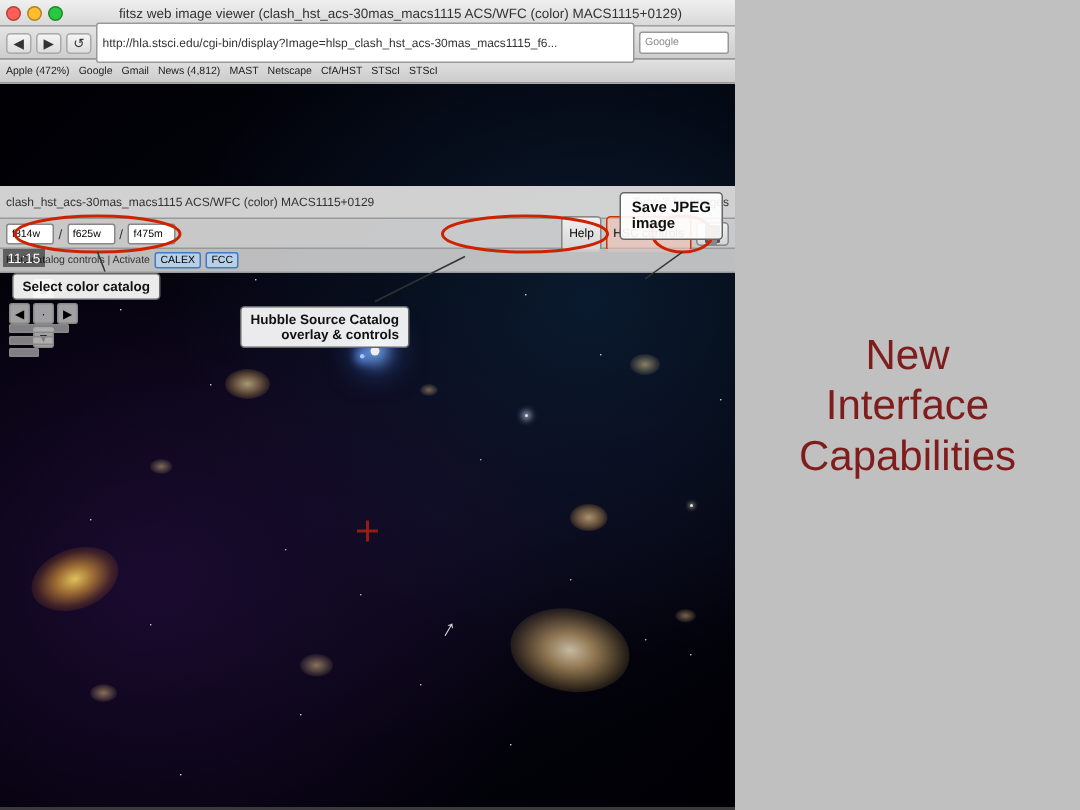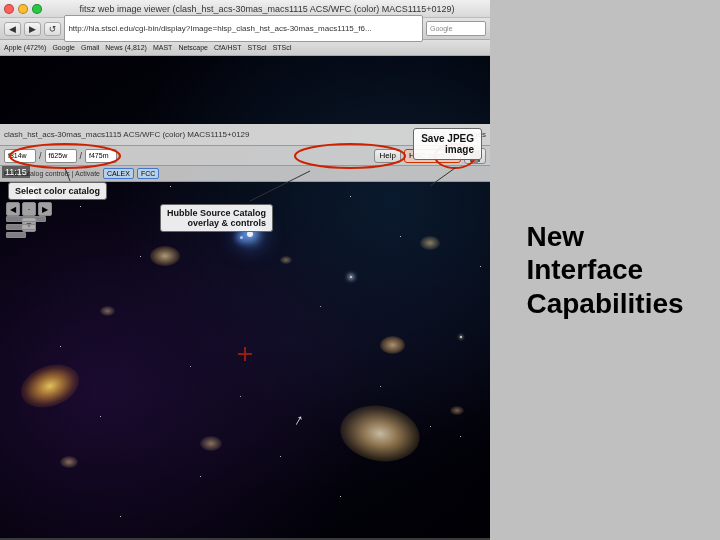--- a/index.html
+++ b/index.html
@@ -186,21 +186,21 @@
     }
     .slash-sep {
       font-size: 9px;
       color: #333;
     }
     .ctrl-btn {
       background: linear-gradient(to bottom, #f0f0f0, #d5d5d5);
       border: 1px solid #888;
       border-radius: 3px;
       font-size: 8px;
-      padding: 1px 4px;
+      padding: 11px 4px;
       cursor: pointer;
       height: 14px;
       display: flex;
       align-items: center;
     }
 
     
     .callout {
       position: absolute;
       background: rgba(255,255,255,0.92);
@@ -260,40 +260,40 @@
       position: absolute;
       top: 72px;
       right: 8px;
       background: rgba(255,255,255,0.92);
       border: 1px solid #666;
       border-radius: 3px;
       font-size: 10px;
       padding: 4px 7px;
       font-weight: bold;
       color: #111;
-      text-align: right;
+      text-align: left;
     }
 
     
     .right-panel {
       width: 230px;
       height: 540px;
       background: #c0c0c0;
       display: flex;
       flex-direction: column;
       align-items: center;
       justify-content: center;
       padding: 20px;
     }
 
     .new-interface-title {
       font-size: 28px;
-      font-weight: bold;
-      color: #000000;
-      text-align: left;
+      font-weight: normal;
+      color: #7f1d1d;
+      text-align: center;
       line-height: 1.2;
     }
 
     
     svg.annotations {
       position: absolute;
       top: 0; left: 0;
       width: 100%;
       height: 100%;
       pointer-events: none;

